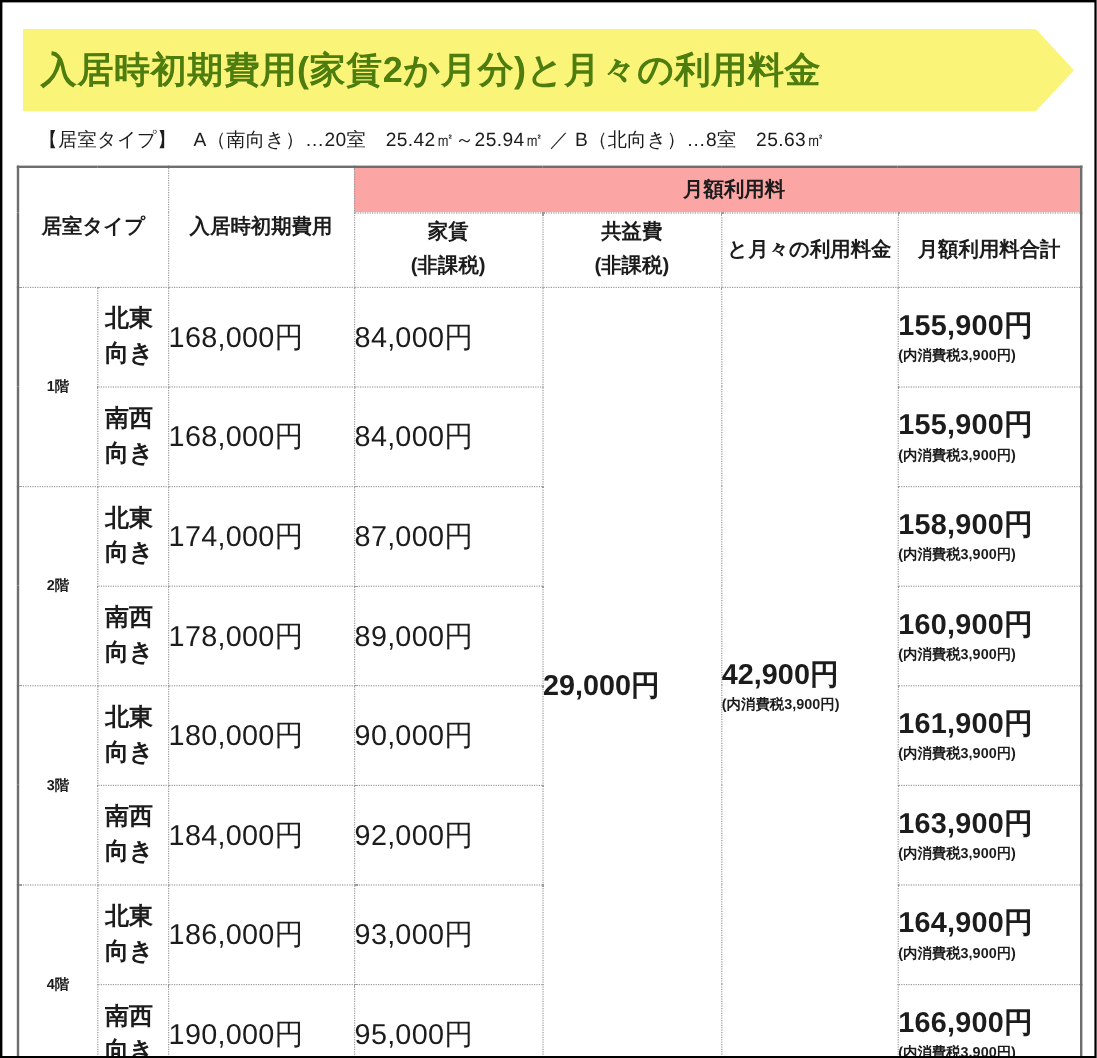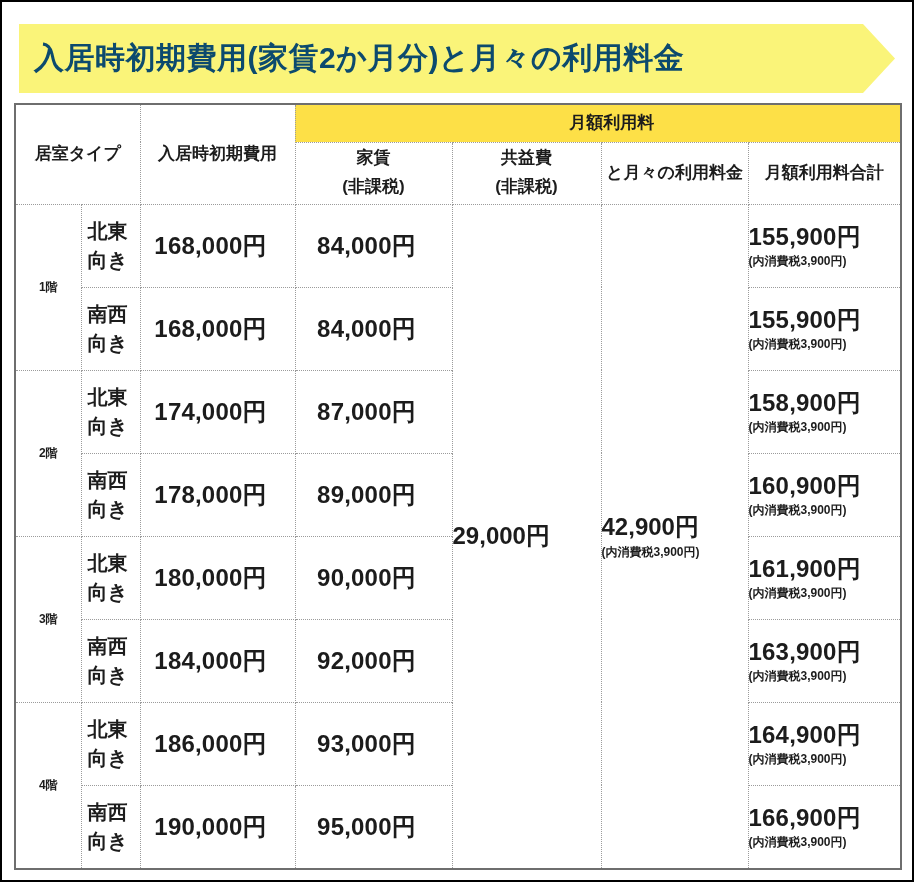--- a/index.html
+++ b/index.html
@@ -21,21 +21,21 @@
   .banner {
     margin: 22px 0 0 17px;
     width: 876px; height: 69px;
     background: #faf479;
     clip-path: polygon(0 0, calc(100% - 32px) 0, 100% 50%, calc(100% - 32px) 100%, 0 100%);
     display: flex; align-items: center;
     padding-left: 15px;
   }
   .banner h1 {
     font-size: 30px; font-weight: 700; letter-spacing: 0.5px;
-    color: #0c4a6e;
+    color: #4d7c0f;
   }
 
   
   .note {
     margin: 14px 0 0 30px;
     font-size: 16px;
     letter-spacing: 0.3px;
     white-space: nowrap;
   }
   .note .lbl { margin-right: 14px; }
@@ -54,35 +54,35 @@
     background: #ffffff;
   }
   .price thead tr.r1 { height: 38px; }
   .price thead tr.r2 { height: 62px; }
   .price tbody tr { height: 77px; }
 
   .price th {
     font-size: 17px; font-weight: 700; text-align: center;
     line-height: 1.7;
   }
-  th.h-monthly { background: #fde047; padding-left: 28px; }
+  th.h-monthly { background: #fca5a5; padding-left: 28px; }
 
   td.c-floor {
     font-size: 12px; font-weight: 700; text-align: center;
   }
   td.c-dir { text-align: center; }
   td.c-dir .wrap {
     width: 46px; margin: 12px auto;
     font-size: 20px; font-weight: 700; line-height: 1.45;
     text-align: left;
     word-break: break-all;
   }
   td.c-money {
-    font-size: 24px; font-weight: 700;
-    text-align: center; padding-right: 14px;
+    font-size: 24px; font-weight: 400;
+    text-align: left; padding-right: 14px;
     letter-spacing: 0.2px;
   }
   td.c-shared {
     font-size: 24px; font-weight: 700;
     text-align: left; padding-right: 10px;
   }
   td.c-shared .tax, td.c-total .tax {
     font-size: 12px; font-weight: 700; line-height: 1.5;
   }
   td.c-total {
@@ -95,20 +95,23 @@
 </style>
 </head>
 <body>
 
 <div class="page">
 
   <div class="banner">
     <h1>入居時初期費用(家賃2か月分)と月々の利用料金</h1>
   </div>
 
+  <div class="note">
+    <span class="lbl">【居室タイプ】</span><span>A（南向き）…20室　25.42㎡～25.94㎡ ／ B（北向き）…8室　25.63㎡</span>
+  </div>
 
   <table class="price">
     <colgroup>
       <col style="width:66px">
         <col style="width:59px">
         <col style="width:155px">
       <col style="width:157px">
         <col style="width:149px">
         <col style="width:147px">
         <col style="width:153px">

